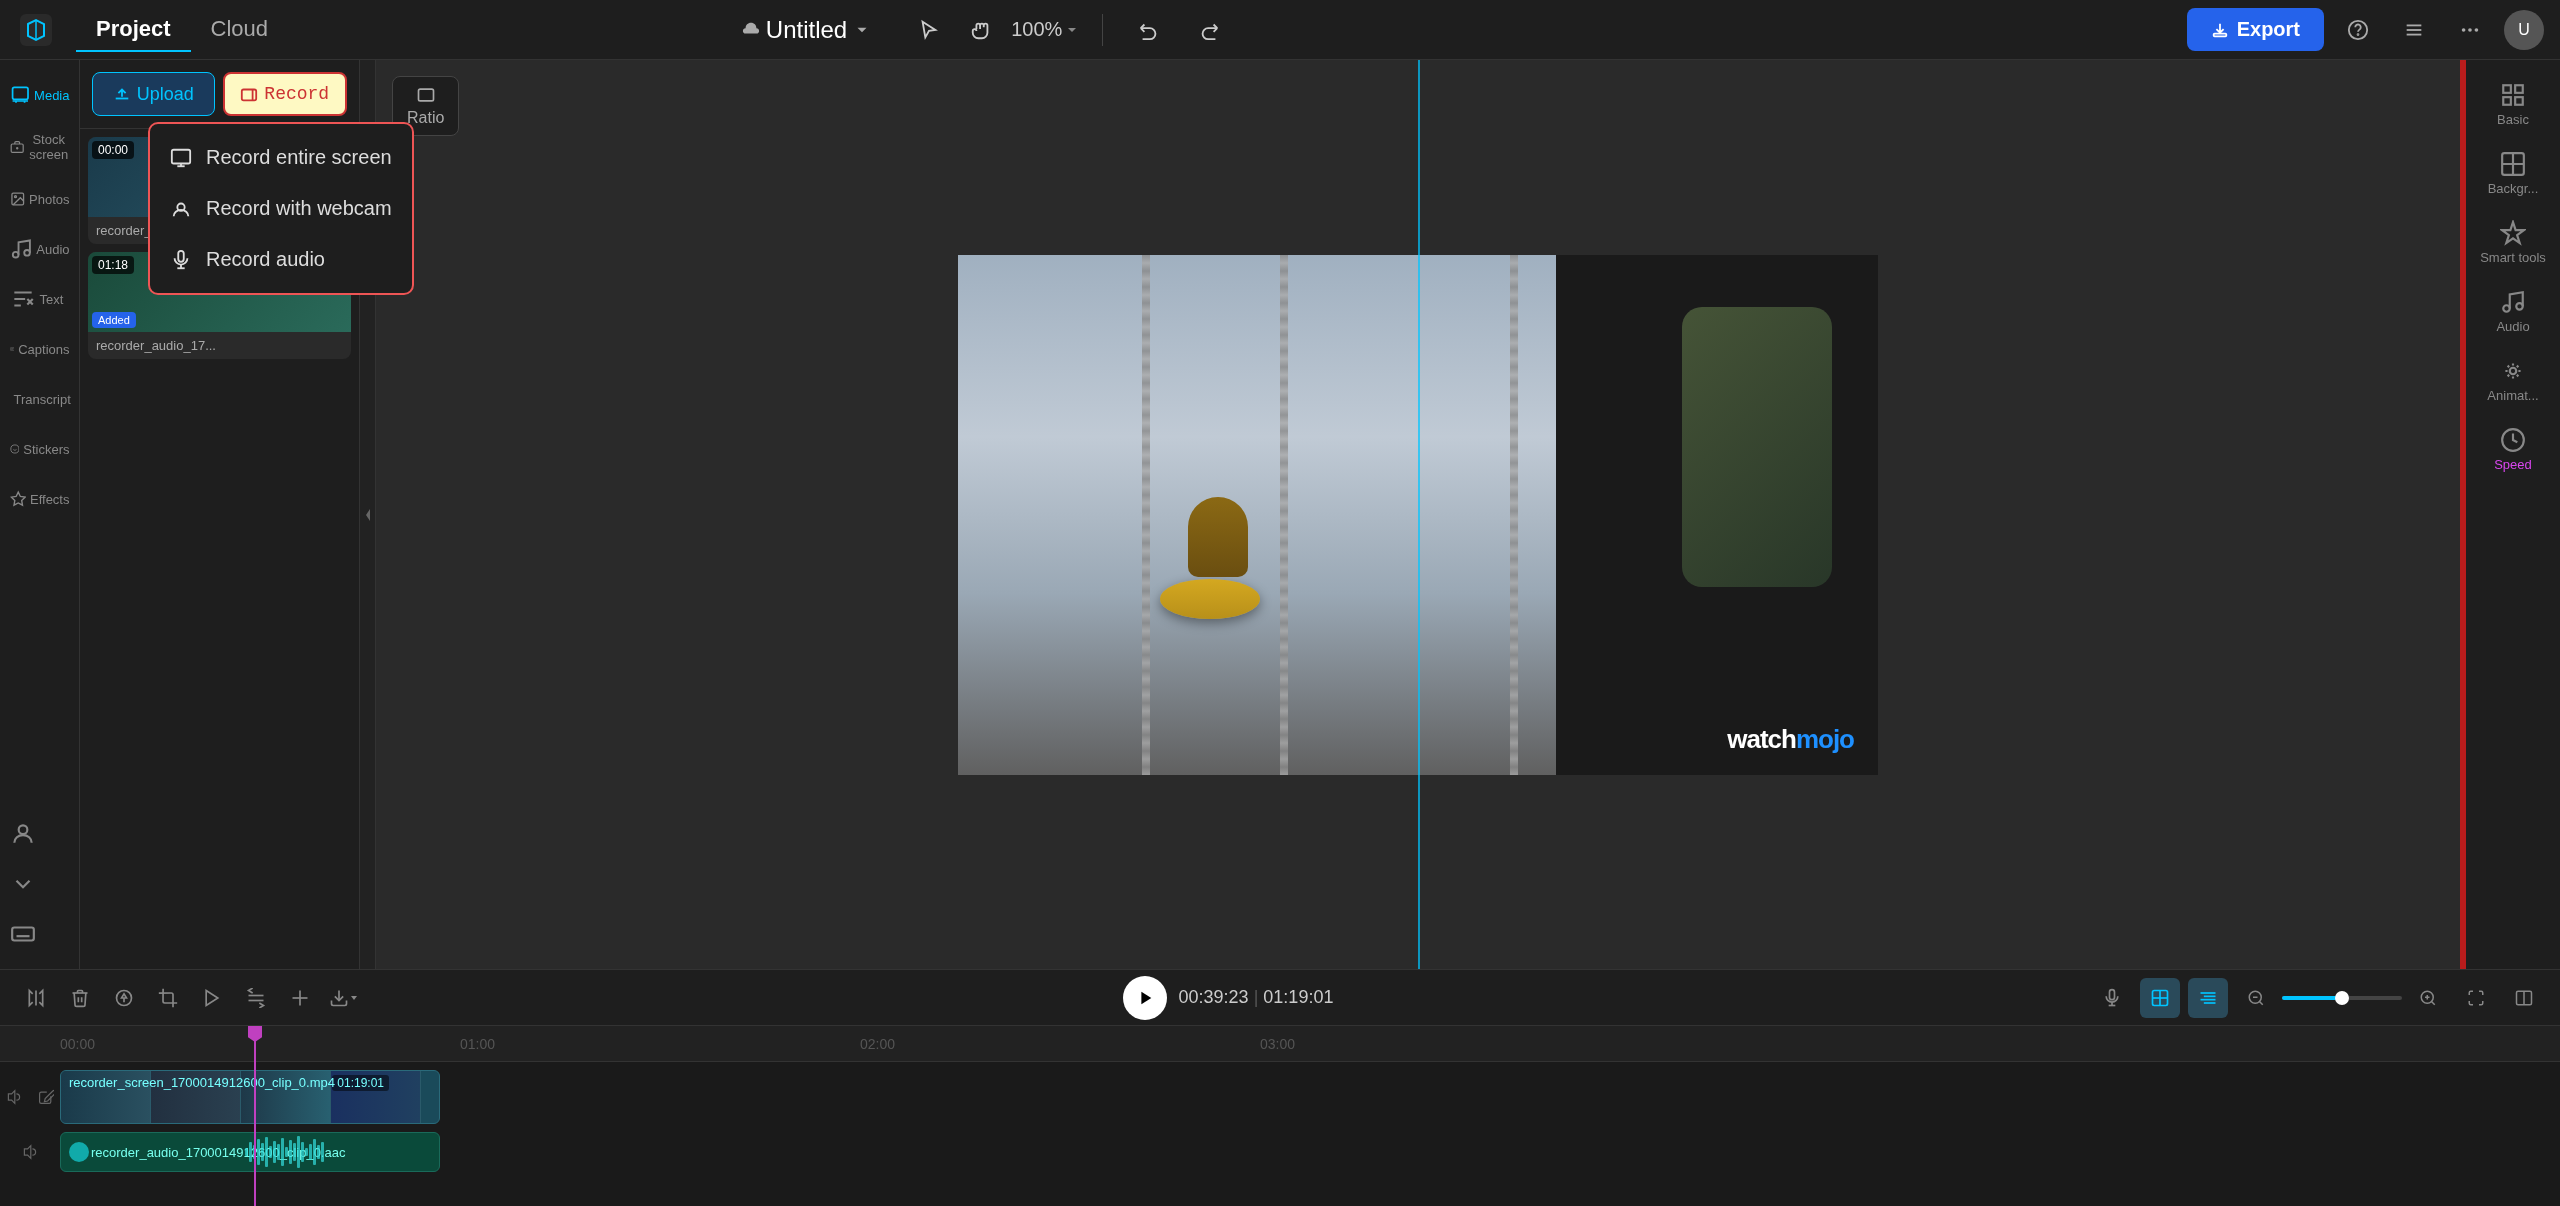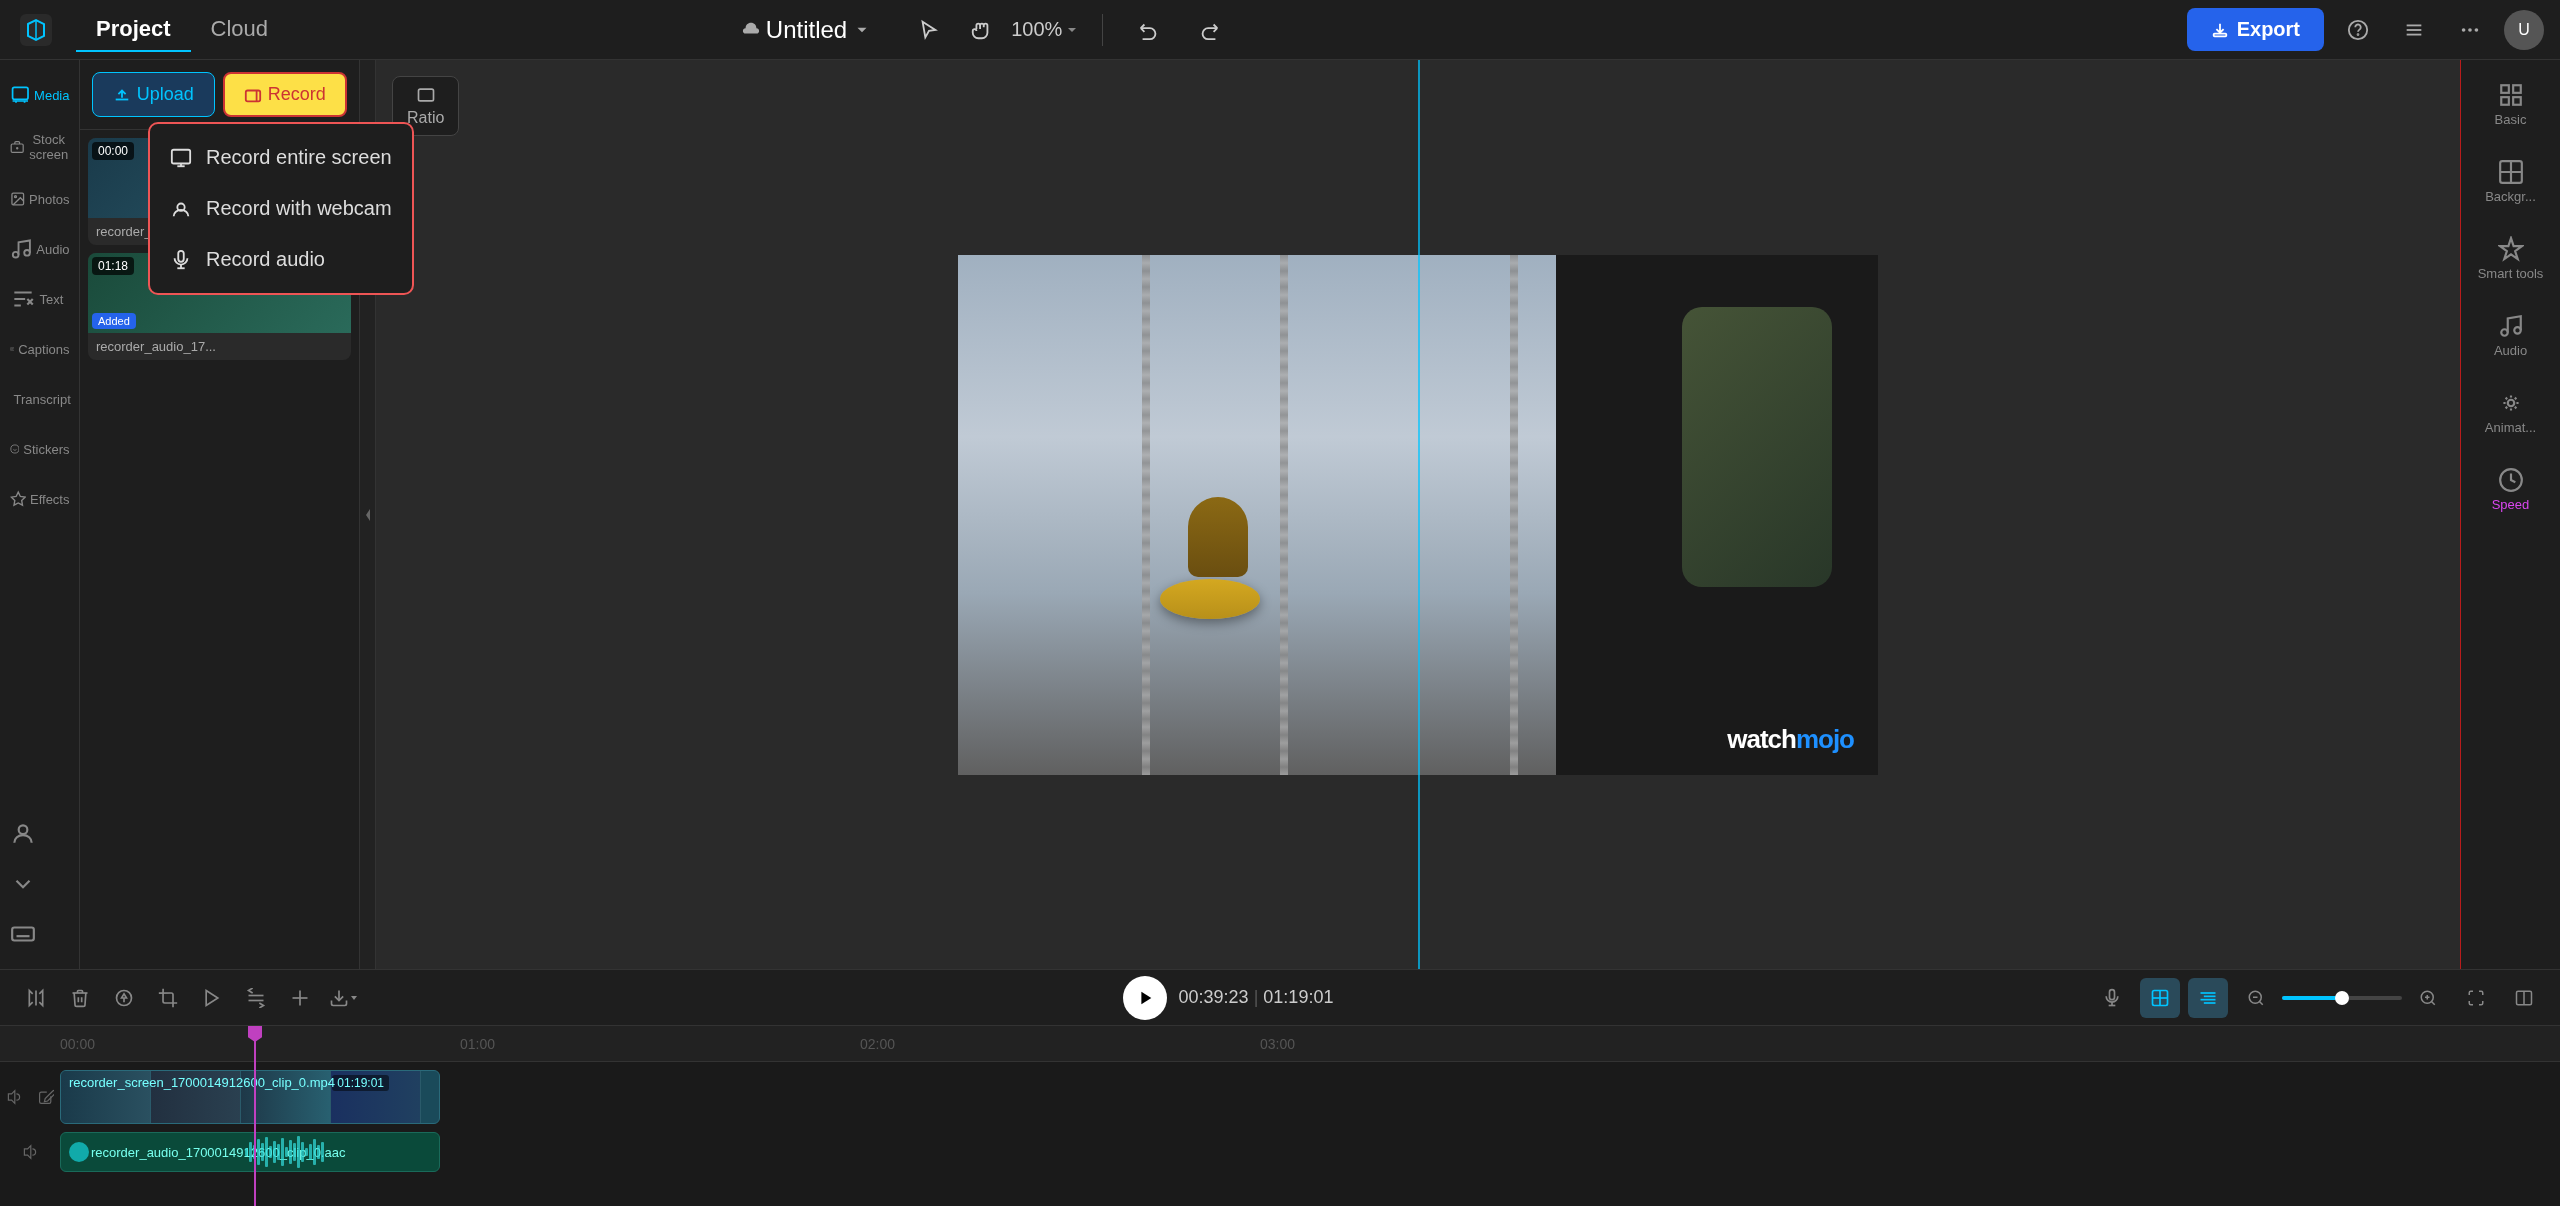--- a/index.html
+++ b/index.html
@@ -122,22 +122,22 @@
       width: 920px; height: 520px; background: #000; position: relative; overflow: hidden;
     }
     .video-preview-content {
       width: 100%; height: 100%;
       background: linear-gradient(180deg, #8b9bb5 0%, #c5cdd8 30%, #7a8fa5 60%, #3a3a3a 100%);
       position: relative; overflow: hidden;
     }
 
     
     .right-sidebar {
-      width: 100px; background: #1e1e1e; border-left: 1px solid #b91c1c; flex-shrink: 0;
-      display: flex; flex-direction: column; align-items: center; padding: 12px 0; gap: 12px;
+      width: 100px; background: #1e1e1e; border-left: 6px solid #b91c1c; flex-shrink: 0;
+      display: flex; flex-direction: column; align-items: center; padding: 12px 0; gap: 4px;
     }
     .right-item {
       width: 88px; display: flex; flex-direction: column; align-items: center;
       padding: 10px 4px; border-radius: 8px; cursor: pointer; color: #888; font-size: 14px; gap: 4px;
     }
     .right-item svg { width: 26px; height: 26px; }
     .right-item span { font-size: 13px; text-align: center; }
 
     
     .bottom { flex-shrink: 0; background: #1a1a1a; border-top: 1px solid #333; }
@@ -419,21 +419,21 @@
 
   <div class="panel">
     <div class="panel-header">
       <button class="panel-btn primary">
         <svg viewBox="0 0 20 20" width="18" height="18" fill="none" stroke="#00c4ff" stroke-width="2">
             <path d="M10 13V5m-4 4l4-4 4 4"></path>
             <path d="M3 15h14"></path>
           </svg>
         <span>Upload</span>
       </button>
-      <button class="panel-btn record" style="border: 2px solid #cc3333; color: #cc3333; background: #fde047;">
+      <button class="panel-btn record" style="border: 2px solid #cc3333; color: #cc3333; background: #fef9c3; font-family: Liberation Mono, monospace;">
         <svg viewBox="0 0 20 20" width="18" height="18" fill="none" stroke="#cc3333" stroke-width="2">
             <rect x="2" y="5" width="16" height="12" rx="2"></rect>
             <path d="M14 5v12"></path>
           </svg>
         <span style="color:#cc3333;">Record</span>
       </button>
     </div>
     <div class="panel-content">
       <div class="media-item">
         <div class="media-thumb" style="background:linear-gradient(135deg,#1a3a4a,#2a5a6a);">

